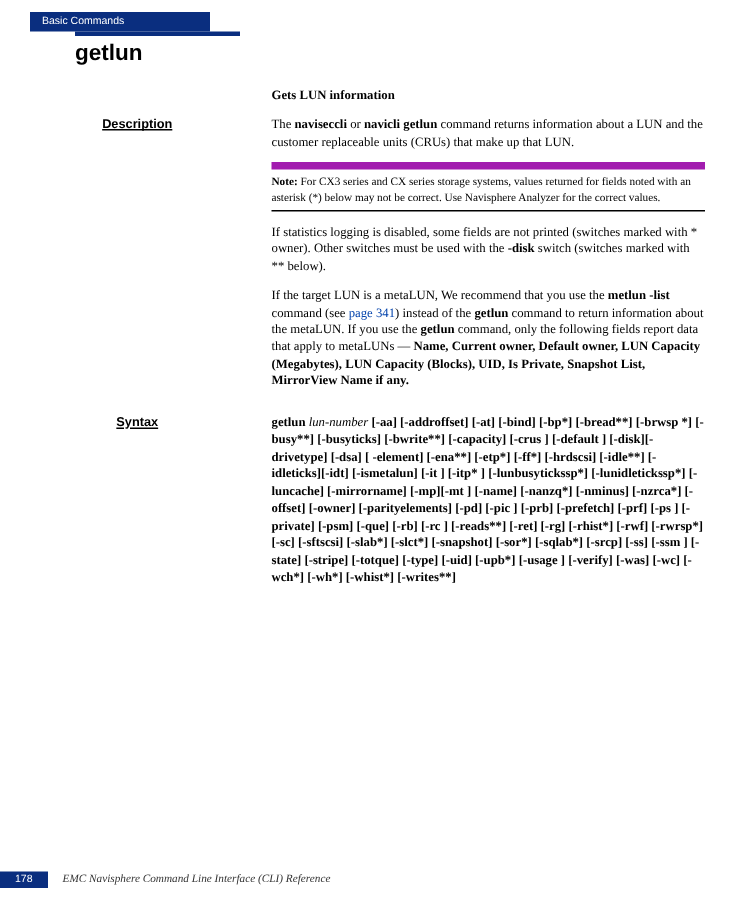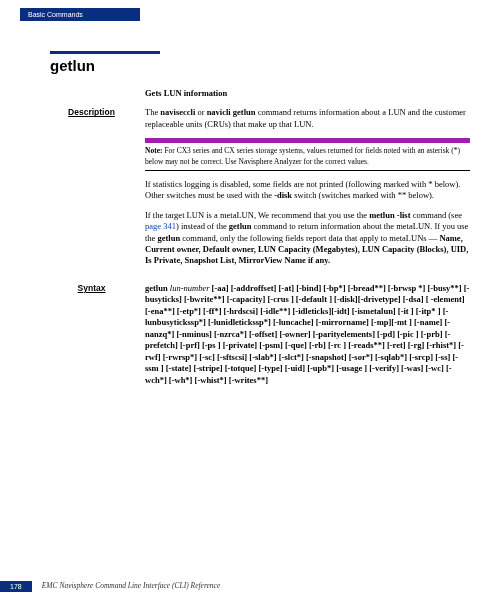--- a/index.html
+++ b/index.html
@@ -18,37 +18,37 @@
       font-size: 7px;
       padding: 3px 8px;
       width: 120px;
       margin-left: 20px;
       margin-top: 8px;
       font-family: Arial, sans-serif;
     }
     .content {
       margin-left: 50px;
       margin-right: 30px;
-      margin-top: 30px;
     }
     .title-block {
       border-top: 3px solid #0a2e7f;
       width: 110px;
       padding-top: 3px;
       margin-bottom: 14px;
     }
     .title {
       font-family: Arial, Helvetica, sans-serif;
       font-weight: bold;
       font-size: 15px;
       color: #000;
     }
     .section {
       display: flex;
       margin-bottom: 8px;
+      gap: 36px;
     }
     .label-col {
       width: 95px;
       text-align: center;
       padding-right: 12px;
       font-family: Arial, Helvetica, sans-serif;
       font-weight: bold;
       font-size: 8.5px;
       flex-shrink: 0;
       text-decoration: underline;
@@ -116,21 +116,21 @@
   <div class="section">
     <div class="label-col">Description</div>
     <div class="text-col">
       <div class="para">
         <span>The </span><span class="cmd">naviseccli</span><span> or </span><span class="cmd">navicli getlun</span><span> command returns information about a LUN and the customer replaceable units (CRUs) that make up that LUN.</span>
       </div>
       <div class="note">
         <span class="note-label">Note:</span><span> For CX3 series and CX series storage systems, values returned for fields noted with an asterisk (*) below may not be correct. Use Navisphere Analyzer for the correct values.</span>
       </div>
       <div class="para">
-        <span>If statistics logging is disabled, some fields are not printed (following marked with * below). Other switches must be used with the </span><span class="cmd">-disk</span><span> switch (switches marked with ** below).</span>
+        <span>If statistics logging is disabled, some fields are not printed (switches marked with * owner). Other switches must be used with the </span><span class="cmd">-disk</span><span> switch (switches marked with ** below).</span>
       </div>
       <div class="para">
         <span>If the target LUN is a metaLUN, We recommend that you use the </span><span class="cmd">metlun -list</span><span> command (see </span><span class="link">page 341</span><span>) instead of the </span><span class="cmd">getlun</span><span> command to return information about the metaLUN. If you use the </span><span class="cmd">getlun</span><span> command, only the following fields report data that apply to metaLUNs — </span><span class="cmd">Name, Current owner, Default owner, LUN Capacity (Megabytes), LUN Capacity (Blocks), UID, Is Private, Snapshot List, MirrorView Name if any.</span>
       </div>
     </div>
   </div>
 
   <div class="section">
     <div class="label-col">Syntax</div>
     <div class="text-col">

